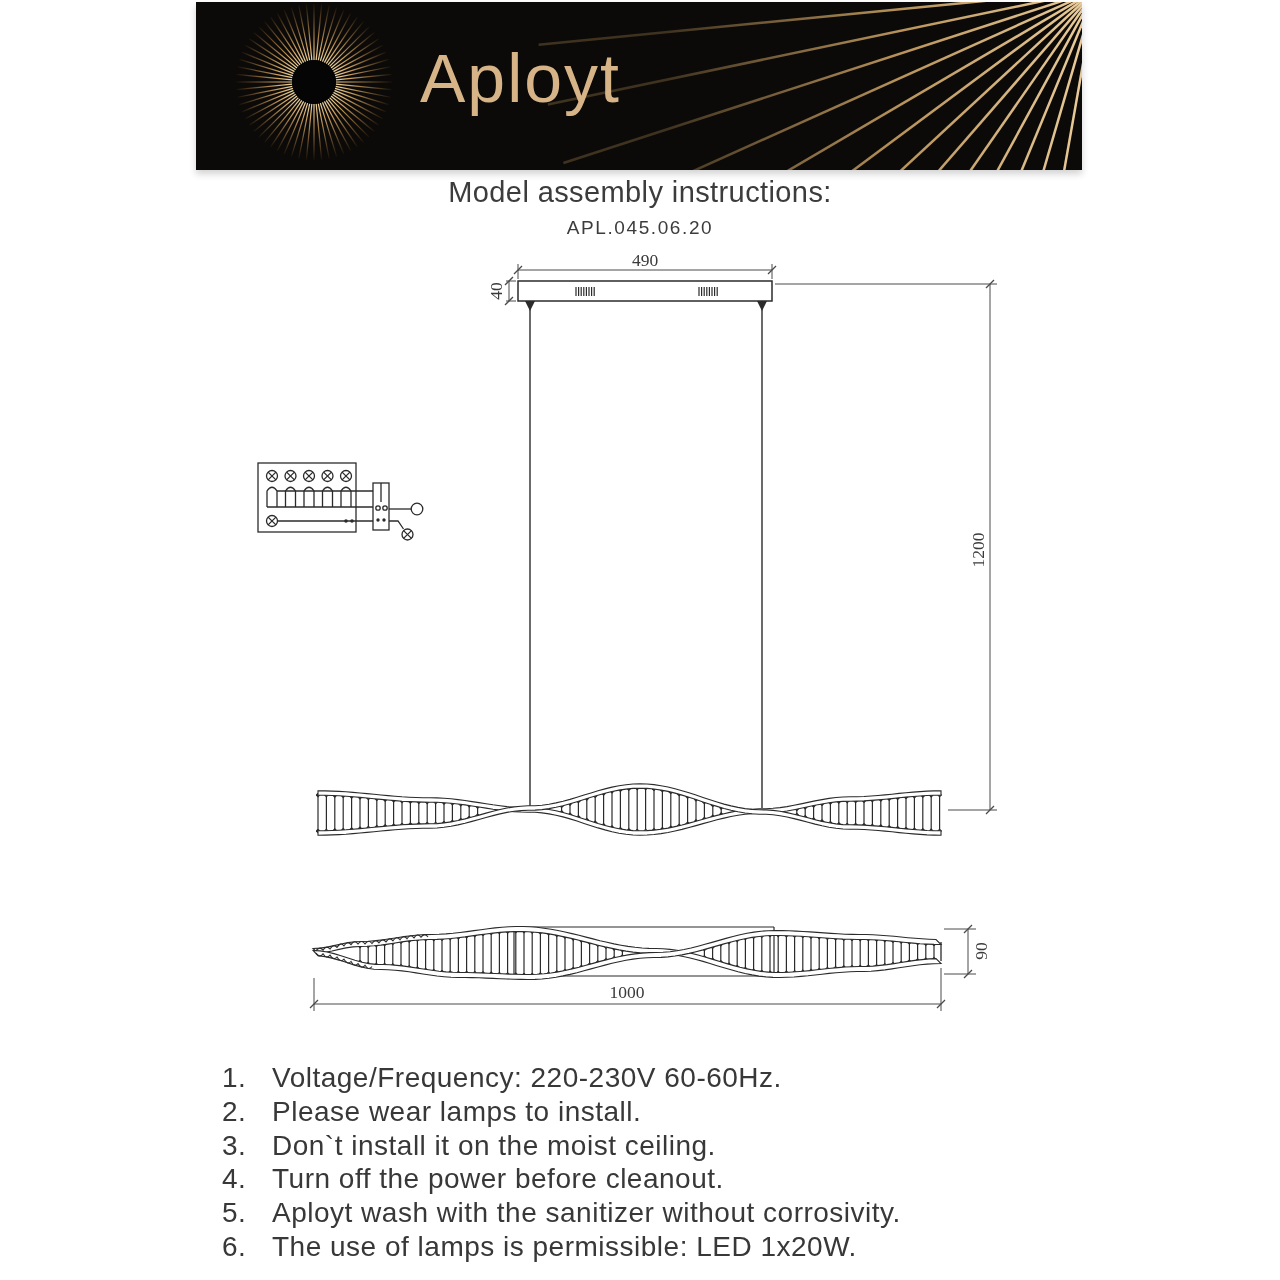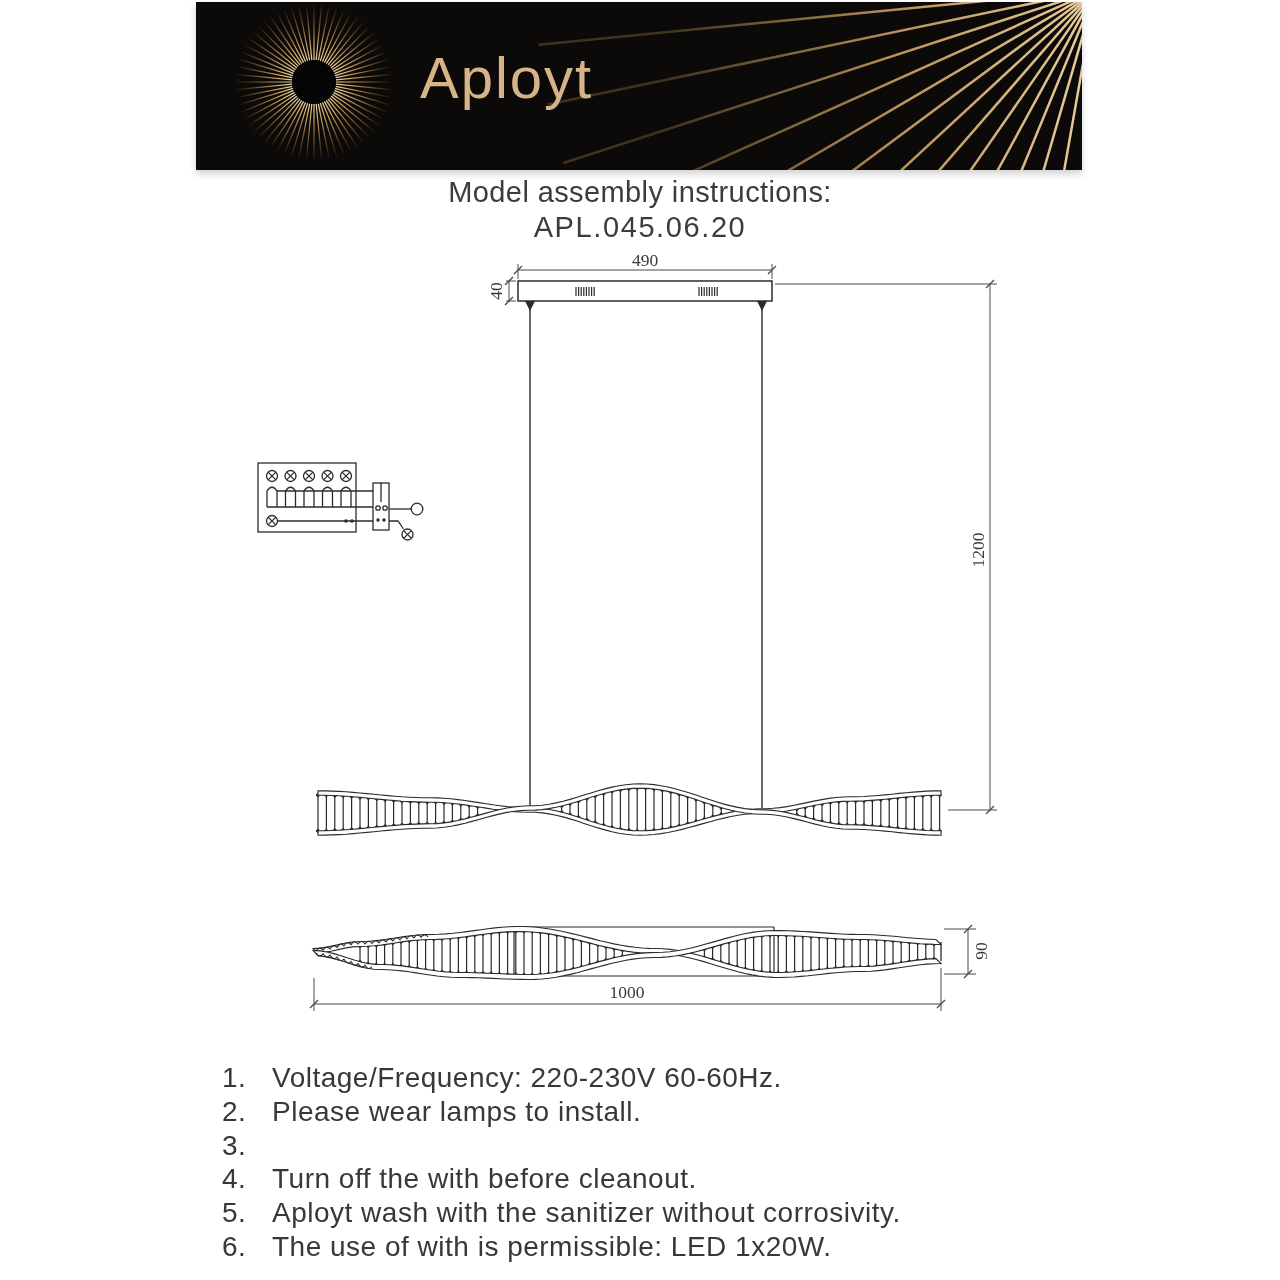--- a/index.html
+++ b/index.html
@@ -1,26 +1,26 @@
 <!DOCTYPE html>
 <html><head>
 <meta charset="utf-8">
 <style>
   html,body{margin:0;padding:0;background:#ffffff;}
   body{width:1280px;height:1280px;position:relative;font-family:"Liberation Sans",sans-serif;overflow:hidden;}
 
   
   .banner{position:absolute;left:196px;top:2px;width:886px;height:168px;background:#0b0a08;overflow:hidden;box-shadow:0 4px 7px rgba(0,0,0,.18);}
   .banner svg{position:absolute;left:0;top:0;}
-  .wordmark{position:absolute;left:224px;top:44px;font-size:58px;line-height:64px;color:#d7b488;letter-spacing:2px;font-weight:400;}
+  .wordmark{position:absolute;left:224px;top:44px;font-size:68px;line-height:64px;color:#d7b488;letter-spacing:2px;font-weight:400;}
 
   
   .title-block{position:absolute;top:175px;left:0;width:100%;text-align:center;color:#3c3c3c;}
   .title-line{font-size:29px;line-height:35px;letter-spacing:.4px;}
-  .model-line{font-size:29px;line-height:35px;letter-spacing:1.6px;}
+  .model-line{font-size:19px;line-height:35px;letter-spacing:1.6px;}
 
   
   svg.art{position:absolute;left:0;top:0;}
   .dimtext{font-family:"Liberation Serif",serif;font-size:17.5px;fill:#3a3a3a;}
   #fv-bars line,#sv-bars line{stroke:#2b2b2b;stroke-width:1.2;marker-start:url(#dm);marker-end:url(#dm);}
   #fv-ribbons path,#sv-ribbons path{fill:#ffffff;stroke:#2b2b2b;stroke-width:1.1;}
 
   
   .instructions{position:absolute;left:222px;top:1061px;color:#383838;}
   .instr-row{display:flex;font-size:28px;line-height:33.8px;letter-spacing:.5px;}
@@ -423,26 +423,27 @@
   <div class="instr-row">
     <span class="instr-num">1.</span>
     <span class="instr-text">Voltage/Frequency: 220-230V 60-60Hz.</span>
   </div>
   <div class="instr-row">
     <span class="instr-num">2.</span>
     <span class="instr-text">Please wear lamps to install.</span>
   </div>
   <div class="instr-row">
     <span class="instr-num">3.</span>
+    <span class="instr-text">Don`t install it on the moist ceiling.</span>
   </div>
   <div class="instr-row">
     <span class="instr-num">4.</span>
-    <span class="instr-text">Turn off the with before cleanout.</span>
+    <span class="instr-text">Turn off the power before cleanout.</span>
   </div>
   <div class="instr-row">
     <span class="instr-num">5.</span>
     <span class="instr-text">Aployt wash with the sanitizer without corrosivity.</span>
   </div>
   <div class="instr-row">
     <span class="instr-num">6.</span>
-    <span class="instr-text">The use of with is permissible: LED 1x20W.</span>
+    <span class="instr-text">The use of lamps is permissible: LED 1x20W.</span>
   </div>
 </div>
 
 </body></html>

